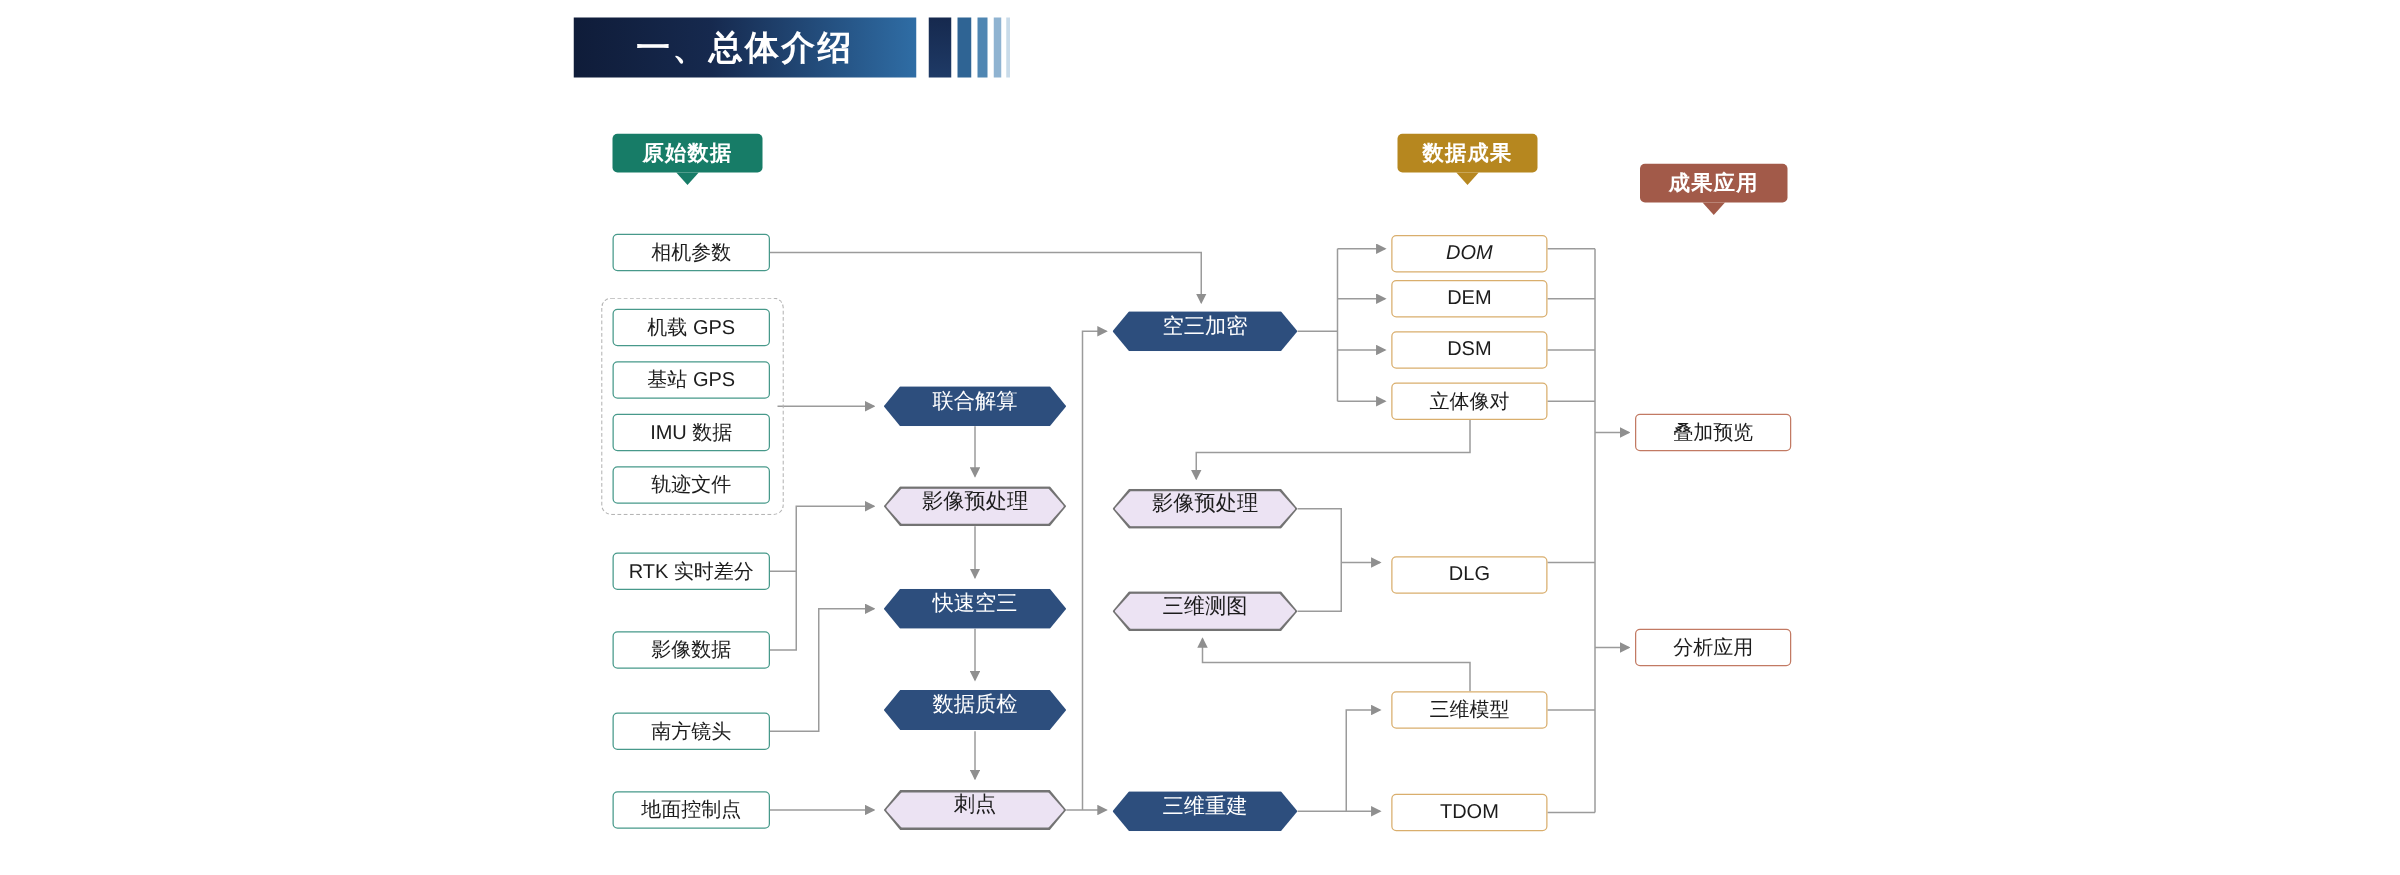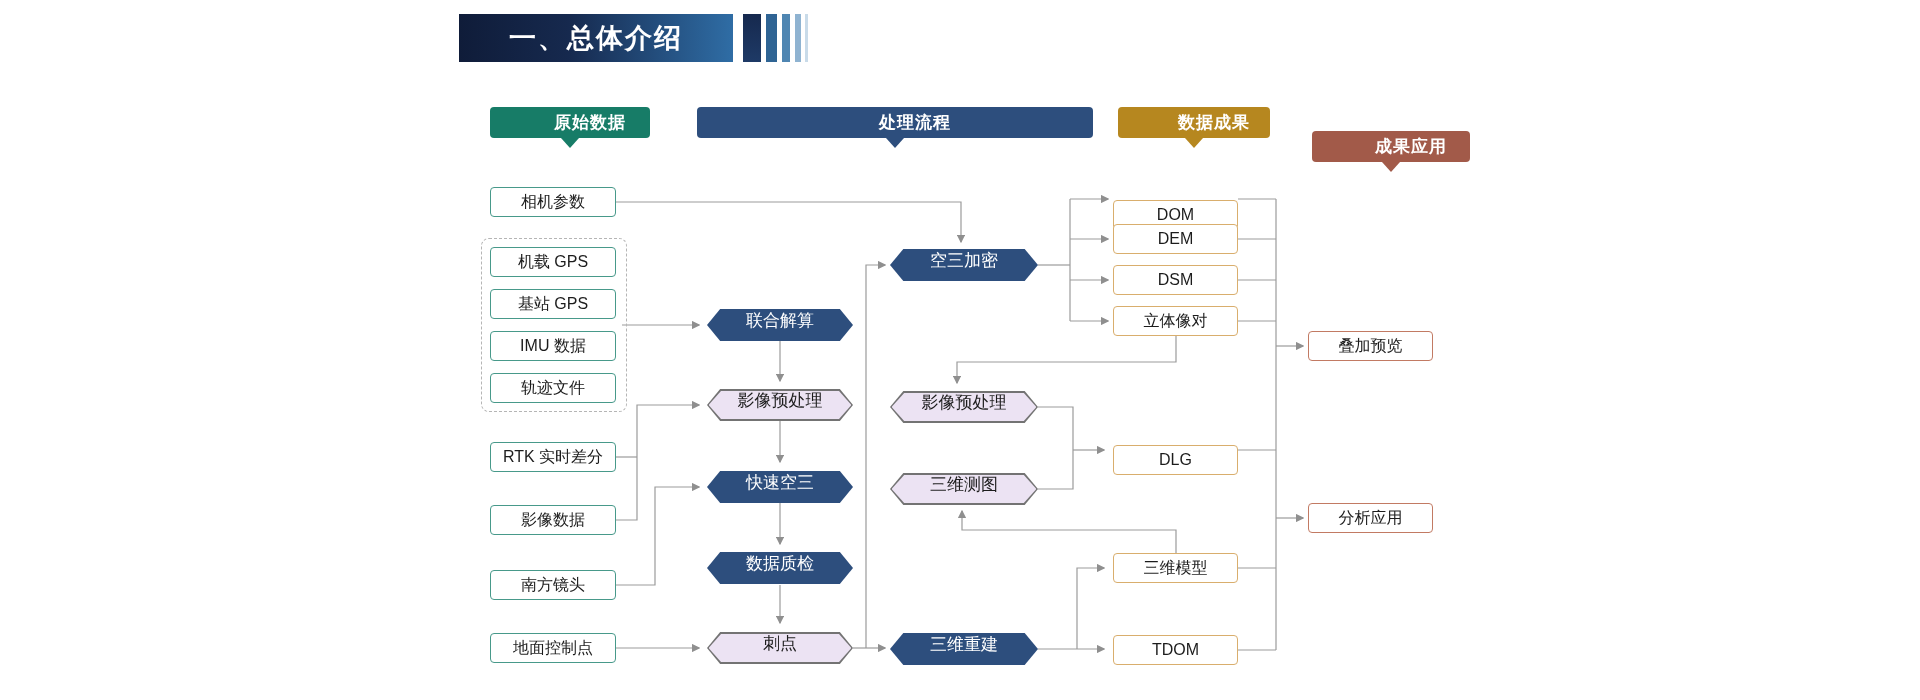--- a/index.html
+++ b/index.html
@@ -14,21 +14,21 @@
   .stripe{position:absolute;top:14px;height:48px;}
   .s1{left:743px;width:18px;background:linear-gradient(180deg,#16294e,#1e3a66);}
   .s2{left:766px;width:11px;background:#2f6494;}
   .s3{left:782px;width:8px;background:#4f86b2;}
   .s4{left:795px;width:6px;background:#8fb3d1;}
   .s5{left:805px;width:3px;background:#c9dbe9;}
 
   
   .hdr{position:absolute;top:107px;height:31px;border-radius:4px;color:#fff;
        display:flex;align-items:center;justify-content:center;
-       font-size:17px;font-weight:600;letter-spacing:1px;padding-left:40px;}
+       font-size:17px;font-weight:600;letter-spacing:1px;}
   .hdr .ptr{position:absolute;left:50%;top:100%;transform:translateX(-50%);
        width:0;height:0;border:9px solid transparent;border-top-width:10px;border-bottom:none;}
   .hdr-green{background:#177c67;}  .hdr-green .ptr{border-top-color:#177c67;}
   .hdr-blue{background:#2d4e7d;}   .hdr-blue .ptr{border-top-color:#2d4e7d;}
   .hdr-gold{background:#b6871f;}   .hdr-gold .ptr{border-top-color:#b6871f;}
   .hdr-brick{background:#a25a49;margin-top:24px;}  .hdr-brick .ptr{border-top-color:#a25a49;}
 
   
   .nbox{position:absolute;width:126px;height:30px;background:#fff;border-radius:4px;
         display:flex;align-items:center;justify-content:center;font-size:16px;
@@ -118,24 +118,20 @@
   <div class="stripe s1"></div>
   <div class="stripe s2"></div>
   <div class="stripe s3"></div>
   <div class="stripe s4"></div>
   <div class="stripe s5"></div>
 
   <div class="hdr hdr-green" style="left:490px;width:120px;">
     <span>原始数据</span>
     <i class="ptr"></i>
   </div>
-  <div class="hdr hdr-blue" style="left:697px;width:356px;">
-    <span>处理流程</span>
-    <i class="ptr"></i>
-  </div>
   <div class="hdr hdr-gold" style="left:1118px;width:112px;">
     <span>数据成果</span>
     <i class="ptr"></i>
   </div>
   <div class="hdr hdr-brick" style="left:1312px;width:118px;">
     <span>成果应用</span>
     <i class="ptr"></i>
   </div>
 
   <div class="nbox green" style="left:490px;top:187px;">
@@ -193,21 +189,21 @@
     <span class="lbl">影像预处理</span>
   </div>
   <div class="hex light" style="left:890px;top:473px;width:148px;">
     <i class="fill"></i>
     <span class="lbl">三维测图</span>
   </div>
   <div class="hex dark" style="left:890px;top:633px;width:148px;">
     <span class="lbl">三维重建</span>
   </div>
 
-  <div class="nbox gold" style="left:1113px;top:200px;">
+  <div class="nbox gold" style="left:1113px;top:188px;font-style:italic;">
     <span>DOM</span>
   </div>
   <div class="nbox gold" style="left:1113px;top:224px;">
     <span>DEM</span>
   </div>
   <div class="nbox gold" style="left:1113px;top:265px;">
     <span>DSM</span>
   </div>
   <div class="nbox gold" style="left:1113px;top:306px;">
     <span>立体像对</span>

